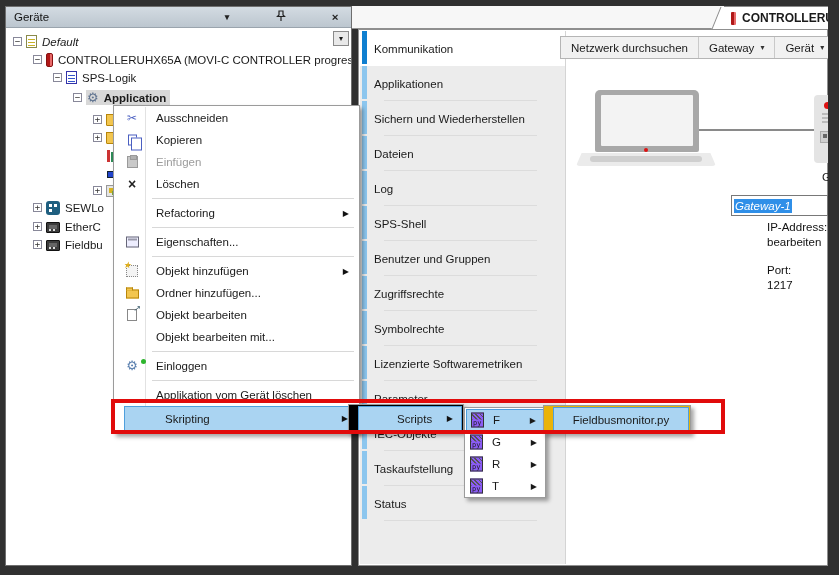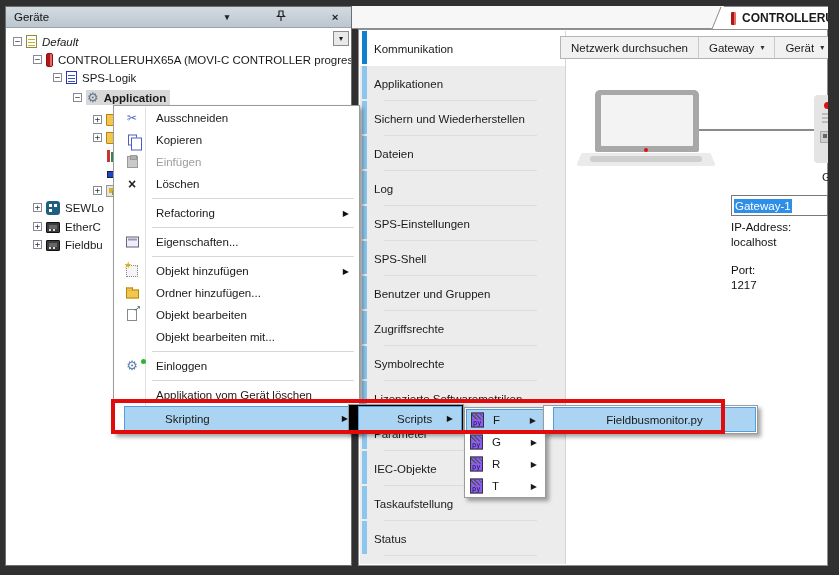--- a/index.html
+++ b/index.html
@@ -88,22 +88,22 @@
   .gw-dev { position:absolute; left:814px; top:95px; width:26px; height:68px; background:#e4e4e4; border-radius:4px 0 0 4px; }
   .gw-dev .led { position:absolute; left:10px; top:7px; width:7px; height:7px; background:#d11; border-radius:50%; }
   .gw-dev .dots { position:absolute; left:8px; top:18px; width:12px; height:12px;
       background:repeating-linear-gradient(#bbb 0 2px, transparent 2px 4px); }
   .gw-dev .slot { position:absolute; left:6px; top:36px; width:16px; height:12px; background:#cfcfcf; border:1px solid #aaa; }
   .gw-dev .slot i { position:absolute; left:2px; top:2px; width:4px; height:4px; background:#666; }
   .gw-dev .slot u { position:absolute; left:8px; top:2px; width:4px; height:4px; background:#666; }
   .gw-label { position:absolute; left:822px; top:171px; }
   .gw-input { position:absolute; left:731px; top:195px; width:97px; height:21px; background:#fff; border:1px solid #787878;
       display:flex; align-items:center; padding:1px 2px; }
-  .gw-input .selrun { background:#2f8fe8; color:#fff; padding:1px 1px; }
-  .ct-label { position:absolute; color:#111; }
+  .gw-input .selrun { background:#2f8fe8; color:#fff; padding:1px 1px;font-style:italic; }
+  .ct-label { position:absolute; color:#111;margin-left:36px; }
 
   
   .menu { position:absolute; background:#fff; border:1px solid #9b9b9b; box-shadow:3px 3px 4px rgba(0,0,0,.35); }
   .ctx { left:113px; top:105px; width:247px; padding:1px 2px 2px 2px; z-index:10; }
   .ctx:before { content:""; position:absolute; left:31px; top:1px; bottom:1px; width:1px; background:#e2e2e2; }
   .mi { position:relative; height:22px; display:flex; align-items:center; padding-left:40px; cursor:default; }
   .mi .micon { position:absolute; left:4px; top:50%; transform:translateY(-50%); width:24px; display:flex; justify-content:center; }
   .mi .sub { position:absolute; right:8px; font-size:8px; color:#111; }
   .mi.dis { color:#9c9c9c; }
   .msep { height:7px; display:flex; align-items:center; padding-left:36px; padding-right:3px; }
@@ -132,21 +132,21 @@
   .fly-scripts { left:348px; top:404px; width:116px; height:29px; background:#000000; padding:1px; z-index:11; }
   .fly-scripts .mi { height:100%; padding-left:38px; }
   .fly-letters { left:464px; top:407px; width:82px; height:91px; background:#fff; padding:1px; z-index:12; }
   .li-row { position:relative; height:22px; display:flex; align-items:center; padding-left:26px; }
   .li-row .sub { position:absolute; right:7px; font-size:8px; }
   .li-row.hl { background:#aad4f2; border:1px solid #4e9fdc; }
   .py-ic { position:absolute; left:4px; top:50%; transform:translateY(-50%); width:13px; height:15px; background:#8b5cf6; border:1px solid #333; }
   .py-ic:before { content:""; position:absolute; left:0; top:0; right:0; height:6px;
       background:repeating-linear-gradient(45deg,#555 0 1px, transparent 1px 3px); }
   .py-ic span { position:absolute; left:1px; bottom:0; font-size:7px; line-height:7px; font-family:"DejaVu Sans Mono",monospace; }
-  .fly-file { left:543px; top:405px; width:215px; height:29px; background:#ffffff; padding:1px; z-index:13; }
+  .fly-file { left:543px; top:405px; width:148px; height:29px; background:#eab308; padding:1px; z-index:13; }
   .fly-file .mi { height:100%; justify-content:center; padding-left:0; }
 
   
   .red-rect { position:absolute; left:111px; top:399px; width:614px; height:35px; border:4px solid #e10b0b; z-index:40; }
 
   
   .edge { position:absolute; background:#303030; z-index:45; }
   .edge.top { left:0; top:0; width:839px; height:6px; }
   .edge.left { left:0; top:0; width:5px; height:575px; }
   .edge.right { left:828px; top:0; width:11px; height:575px; }
@@ -174,23 +174,20 @@
         <span>Applikationen</span>
       </div>
     <div class="nav-item">
         <span>Sichern und Wiederherstellen</span>
       </div>
     <div class="nav-item">
         <span>Dateien</span>
       </div>
     <div class="nav-item">
         <span>Log</span>
-      </div>
-    <div class="nav-item">
-        <span>SPS-Einstellungen</span>
       </div>
     <div class="nav-item">
         <span>SPS-Shell</span>
       </div>
     <div class="nav-item">
         <span>Benutzer und Gruppen</span>
       </div>
     <div class="nav-item">
         <span>Zugriffsrechte</span>
       </div>
@@ -241,21 +238,21 @@
         <i></i>
         <u></u>
       </i>
   </div>
   <div class="gw-label">G</div>
 
   <div class="gw-input">
     <span class="selrun">Gateway-1</span>
   </div>
   <div class="ct-label" style="left:731px; top:221px;">IP-Address:</div>
-  <div class="ct-label" style="left:731px; top:236px;">localhost</div>
+  <div class="ct-label" style="left:731px; top:236px;">bearbeiten</div>
   <div class="ct-label" style="left:731px; top:264px;">Port:</div>
   <div class="ct-label" style="left:731px; top:279px;">1217</div>
 
   <div class="left-panel">
     <div class="left-panel-header">
       <span class="title">Geräte</span>
       <span class="hdr-ic" style="font-size:9px;">▾</span>
       <span class="hdr-ic"><svg width="10" height="12" viewBox="0 0 10 12">
             <path d="M3 1h4v4l1.5 1.5h-7L3 5z" fill="none" stroke="#222" stroke-width="1.2"></path>
             <line x1="5" y1="6.5" x2="5" y2="11" stroke="#222" stroke-width="1.2"></line>

